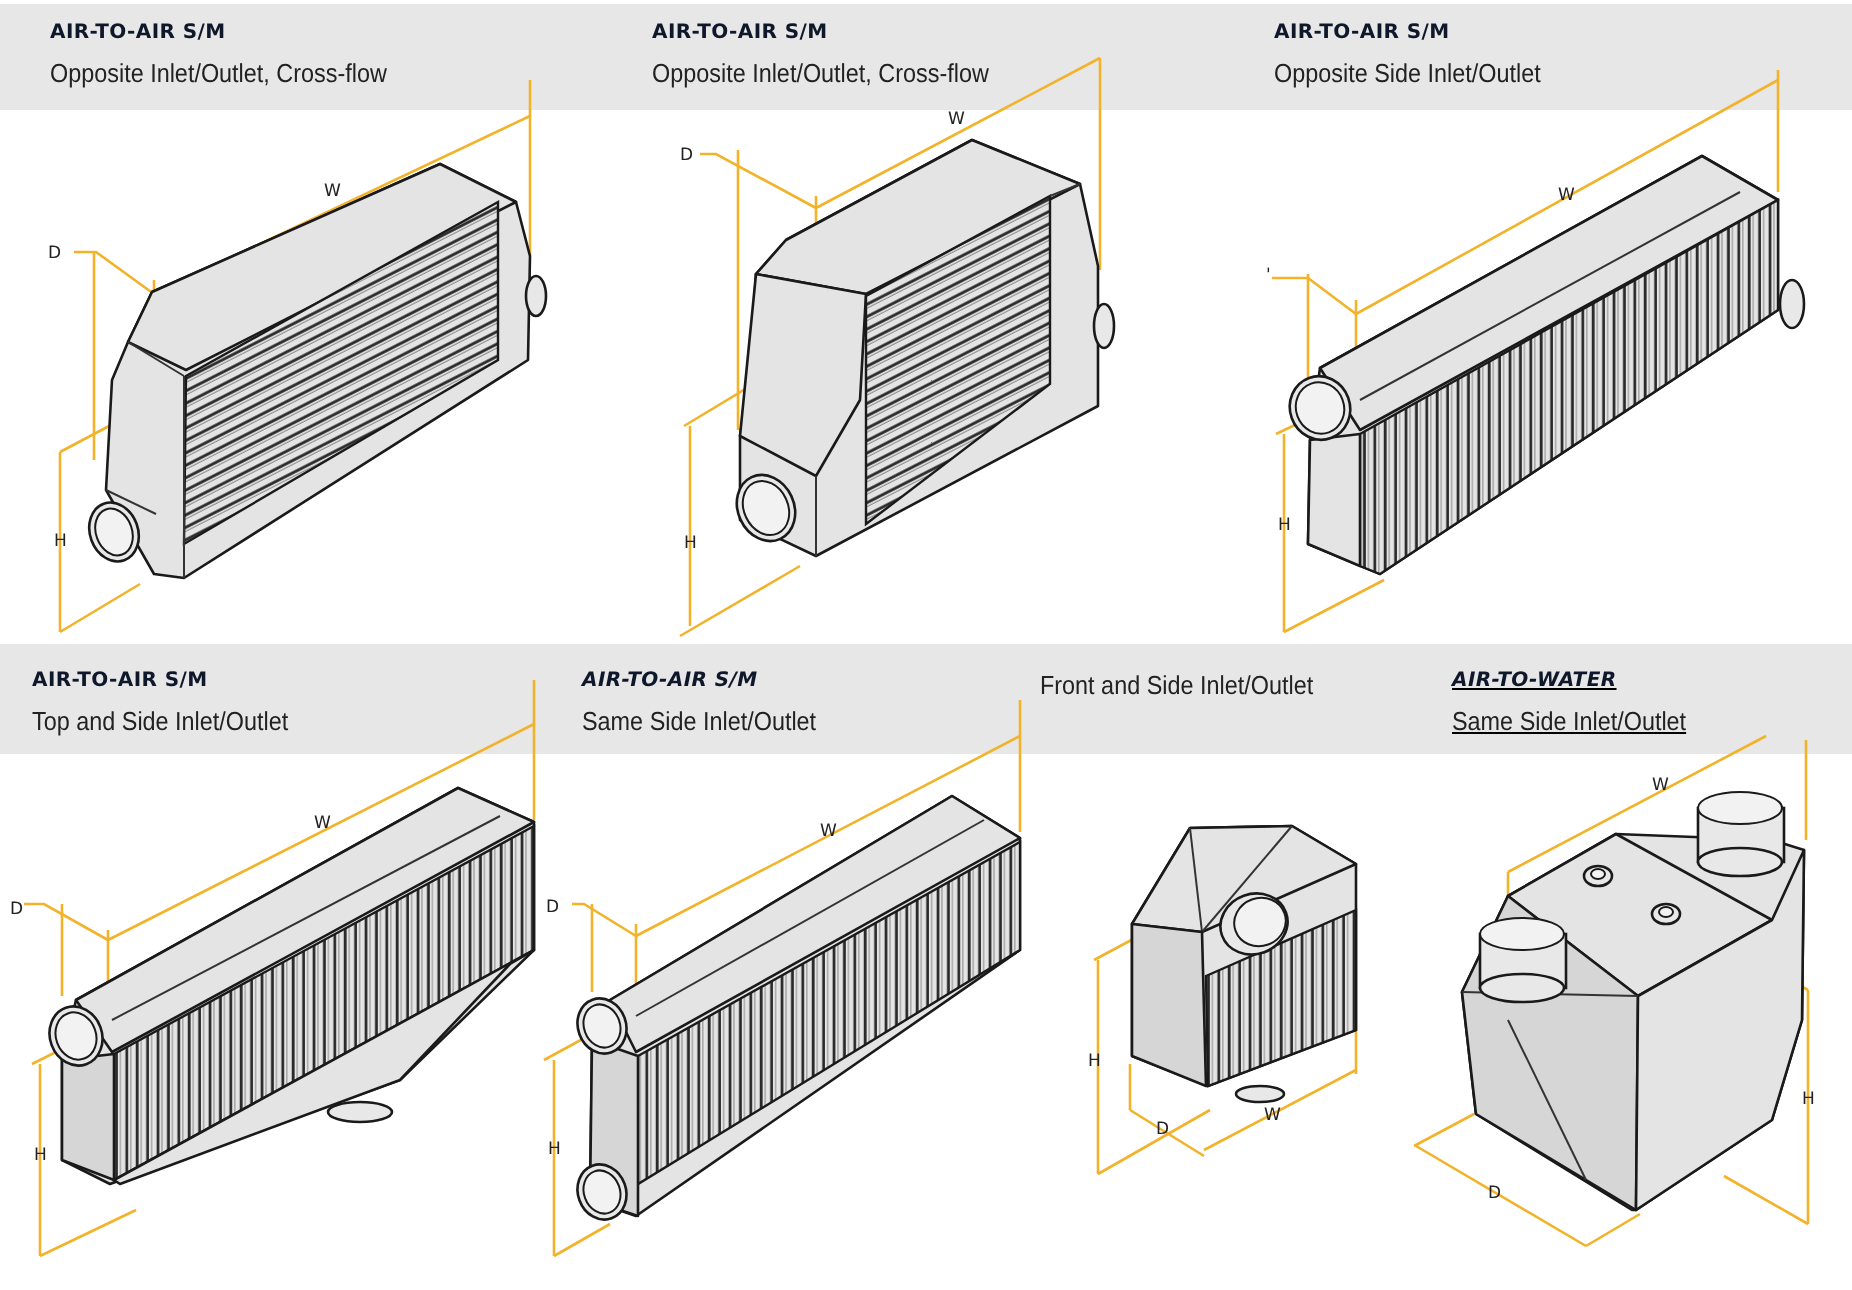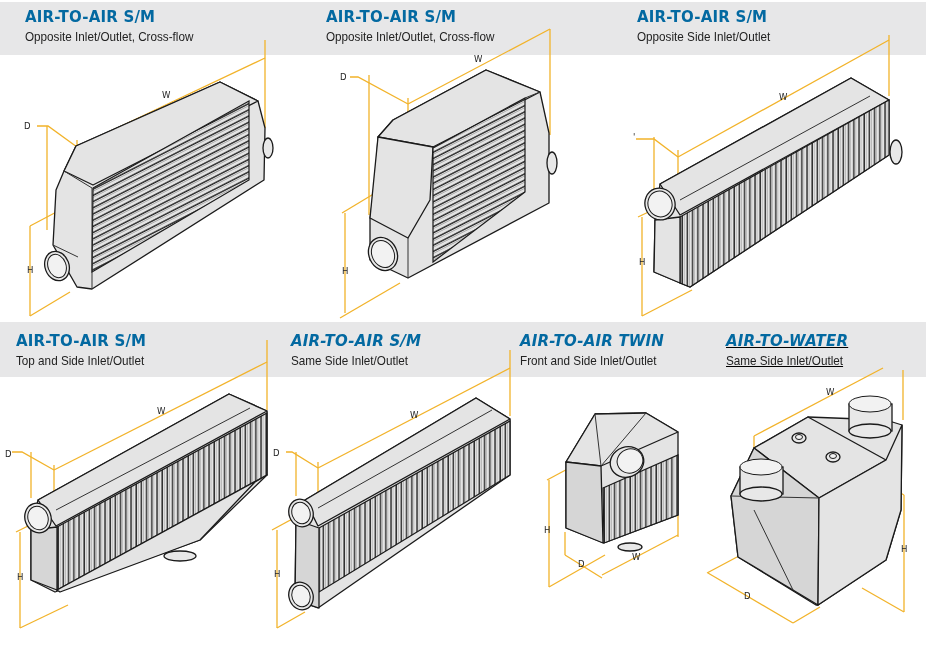--- a/index.html
+++ b/index.html
@@ -1,21 +1,21 @@
 <!DOCTYPE html>
 <html><head>
 <meta charset="utf-8">
 <style>
   html,body{margin:0;padding:0;background:#ffffff;}
   body{width:926px;height:645px;position:relative;overflow:hidden;font-family:"Liberation Sans",sans-serif;}
   .band{position:absolute;left:0;width:926px;background:#e7e7e8;}
   .band.top{top:2px;height:53px;}
   .band.bottom{top:322px;height:55px;}
   .cap{position:absolute;}
-  .cap .title{font-family:"DejaVu Sans",sans-serif;font-weight:bold;font-size:15px;letter-spacing:0.2px;color:#0369a1;line-height:18px;white-space:nowrap;}
+  .cap .title{font-family:"DejaVu Sans",sans-serif;font-weight:bold;font-size:10px;letter-spacing:0.2px;color:#0f172a;line-height:18px;white-space:nowrap;}
   .cap .title.italic{font-style:italic;}
   .cap .sub{font-family:"Liberation Sans",sans-serif;font-size:13px;color:#222;line-height:16px;margin-top:3px;white-space:nowrap;transform:scaleX(0.9);transform-origin:left;}
   svg.diagram{position:absolute;left:0;top:0;width:926px;height:645px;}
   .dim{stroke:#f2b32a;stroke-width:1.3;fill:none;}
   .lbl{font-family:"DejaVu Sans",sans-serif;font-size:8.5px;fill:#222;}
   .body{fill:#e4e4e4;stroke:#1a1a1a;stroke-width:1.3;stroke-linejoin:round;}
   .body2{fill:#d6d6d6;stroke:#1a1a1a;stroke-width:1.3;stroke-linejoin:round;}
   .fin{stroke:#333;stroke-width:1;}
   .pipe{fill:#e8e8e8;stroke:#1a1a1a;stroke-width:1.3;}
   .pipein{fill:#f2f2f2;stroke:#1a1a1a;stroke-width:1;}
@@ -40,21 +40,20 @@
 </div>
 <div class="cap" style="left:16px;top:332px;">
   <div class="title">AIR-TO-AIR S/M</div>
   <div class="sub">Top and Side Inlet/Outlet</div>
 </div>
 <div class="cap" style="left:291px;top:332px;">
   <div class="title italic">AIR-TO-AIR S/M</div>
   <div class="sub">Same Side Inlet/Outlet</div>
 </div>
 <div class="cap" style="left:520px;top:332px;">
-  <div class="title italic">AIR-TO-AIR TWIN</div>
   <div class="sub">Front and Side Inlet/Outlet</div>
 </div>
 <div class="cap" style="left:726px;top:332px;text-decoration:underline;">
   <div class="title italic">AIR-TO-WATER</div>
   <div class="sub">Same Side Inlet/Outlet</div>
 </div>
 
 <svg class="diagram" viewBox="0 0 926 645" xmlns="http://www.w3.org/2000/svg">
   <defs>
     <pattern id="hfins" width="10" height="6.2" patternUnits="userSpaceOnUse" patternTransform="skewY(-27)">

